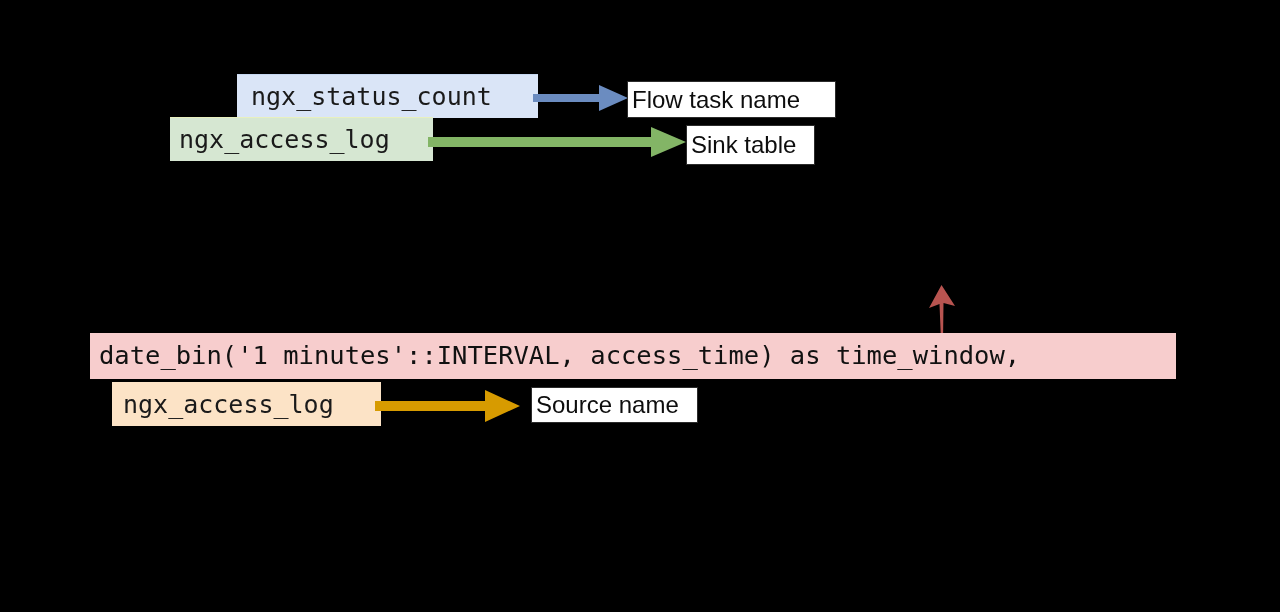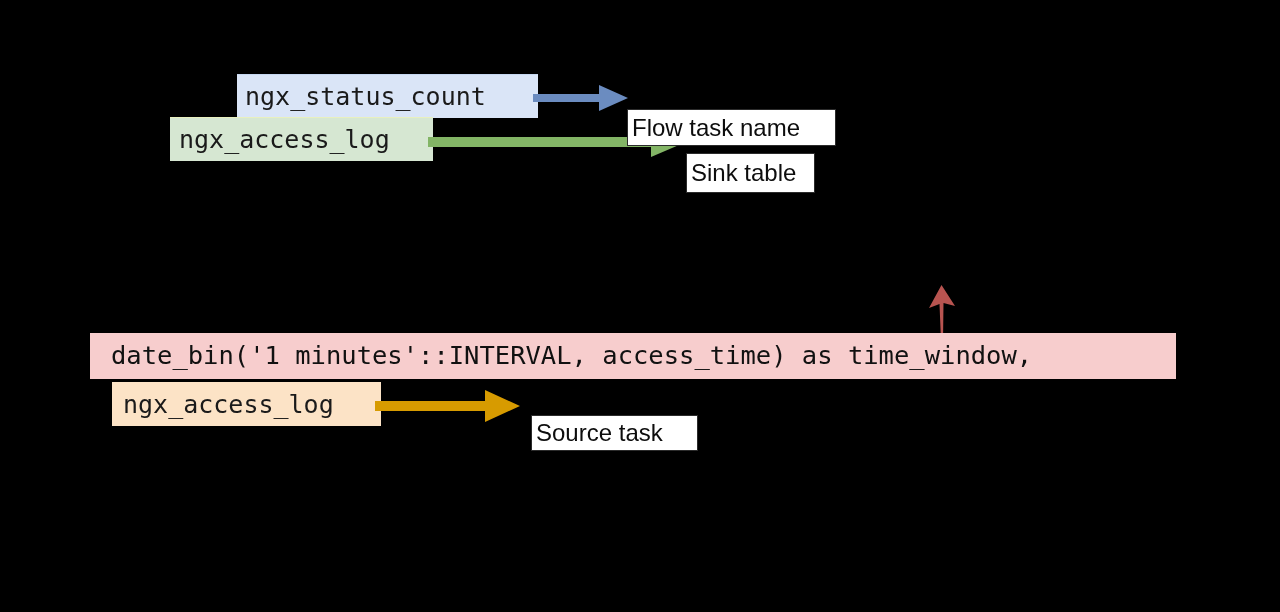--- a/index.html
+++ b/index.html
@@ -44,44 +44,43 @@
     font-family: "DejaVu Sans Mono", monospace;
     font-size: 25.5px;
     color: #111111;
     line-height: 1;
   }
   
   #box-status-count {
     left: 237px; top: 74px; width: 301px; height: 44px;
     background: #dae5f7;
     border-top: 1px solid #c6d7f0;
-    padding-left: 8px;
+    padding-left: 14px;
   }
   #box-access-log-green {
     left: 170px; top: 117px; width: 263px; height: 44px;
     background: #d6e7d2;
     border-top: 1px solid #e8f0bf;
     padding-left: 9px;
   }
   #box-access-log-peach {
     left: 112px; top: 382px; width: 269px; height: 44px;
     background: #fce3c6;
     padding-left: 11px;
   }
   #code-line {
     left: 90px; top: 333px; width: 1086px; height: 46px;
     background: #f7cdcd;
-    padding-left: 21px;
+    padding-left: 9px;
   }
   
   .white-label {
     background: #ffffff;
     border: 1px solid #2b2b2b;
     padding: 0 4px;
-    margin-top: 28px;
   }
   #label-flow-task-name {
     left: 627px; top: 81px; width: 209px; height: 37px;
   }
   #label-sink-table {
     left: 686px; top: 125px; width: 129px; height: 40px;
   }
   #label-source-table {
     left: 531px; top: 387px; width: 167px; height: 36px;
   }
@@ -121,15 +120,15 @@
   </svg>
 
   <div class="code-bar" id="code-line">date_bin('1 minutes'::INTERVAL, access_time) as time_window, </div>
 
   <div class="box mono" id="box-access-log-peach">ngx_access_log</div>
 
   <svg class="arrow-svg" id="arrow-orange" viewBox="0 0 146 34">
     <path d="M0,12 L110,12 L110,1 L145,17 L110,33 L110,22 L0,22 Z" fill="#d79b00"></path>
   </svg>
 
-  <div class="box sans white-label" id="label-source-table">Source task</div>
+  <div class="box sans white-label" id="label-source-table">Source name</div>
 
 </div>
 
 </body></html>

